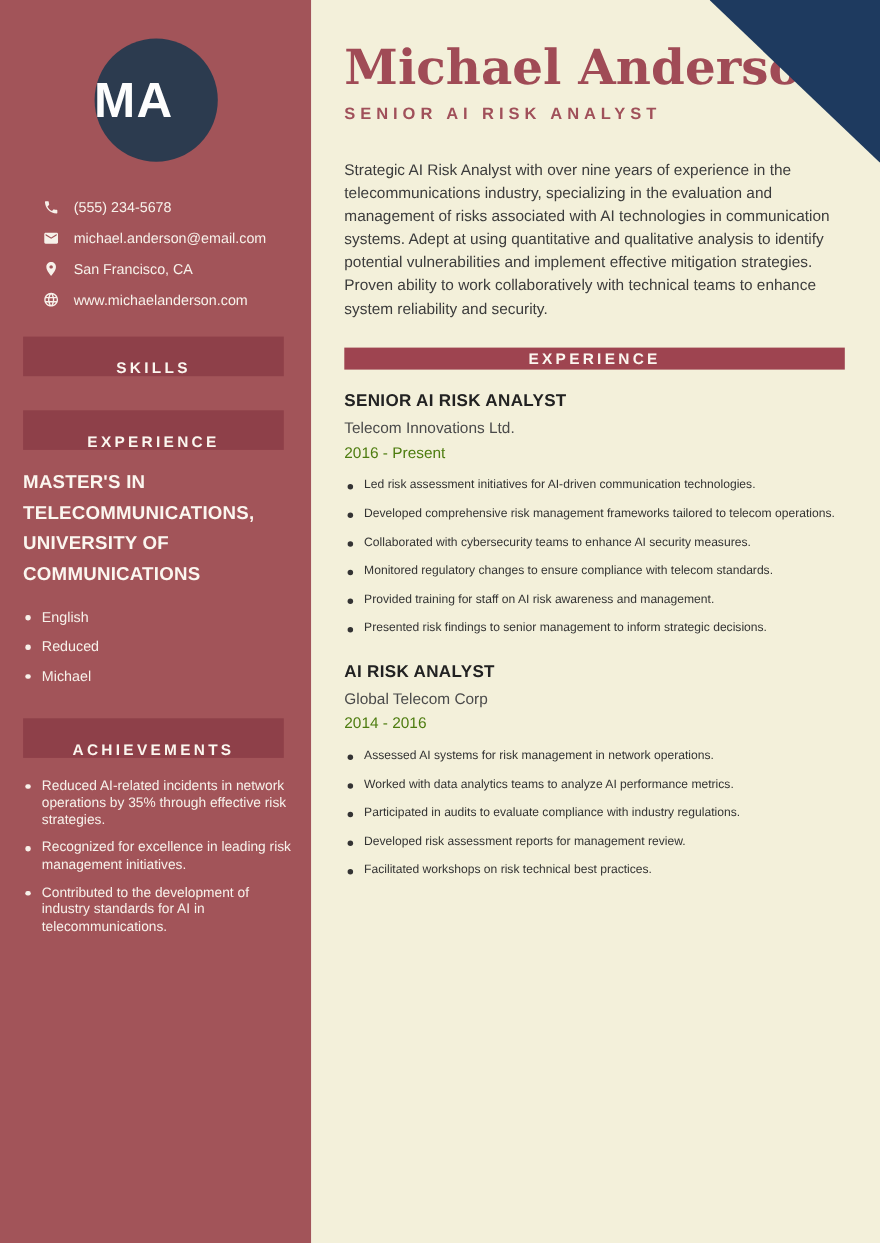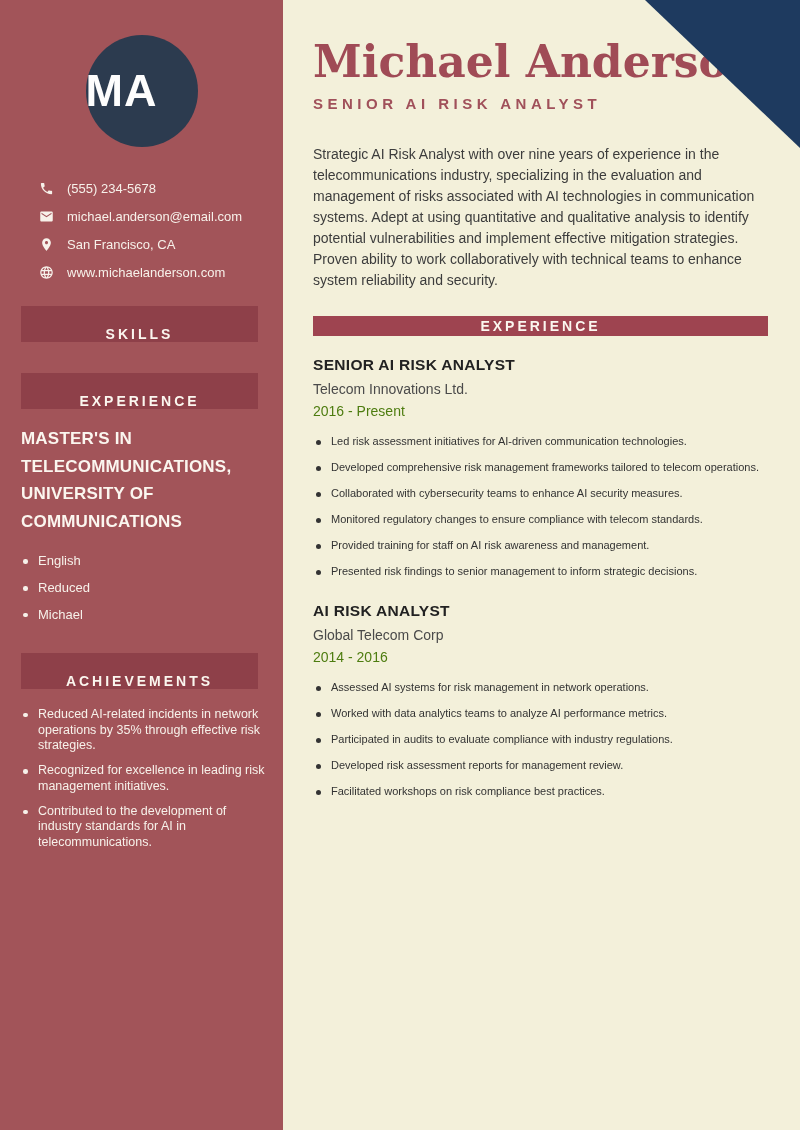--- a/index.html
+++ b/index.html
@@ -158,18 +158,18 @@
     <section class="job job2">
       <div class="job-title">AI RISK ANALYST</div>
       <div class="job-company">Global Telecom Corp</div>
       <div class="job-dates">2014 - 2016</div>
       <ul class="job-bullets">
 
       <li>Assessed AI systems for risk management in network operations.</li>
           <li>Worked with data analytics teams to analyze AI performance metrics.</li>
           <li>Participated in audits to evaluate compliance with industry regulations.</li>
           <li>Developed risk assessment reports for management review.</li>
-          <li>Facilitated workshops on risk compliance best practices.</li>
+          <li>Facilitated workshops on risk technical best practices.</li>
         </ul>
     </section>
   </main>
 
 </div>
 
 </body></html>

